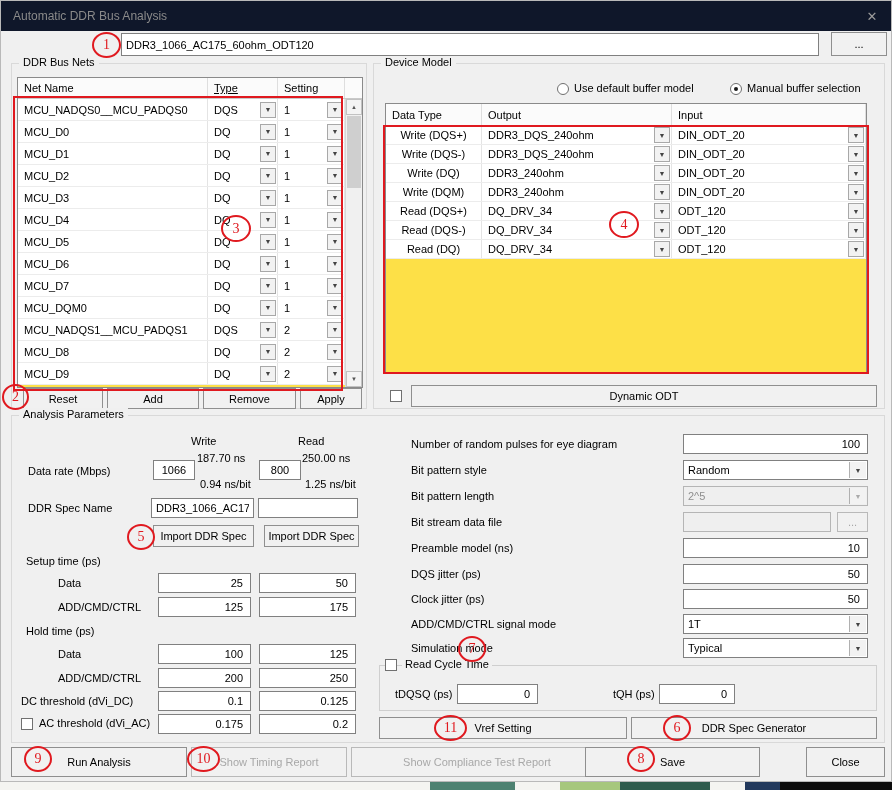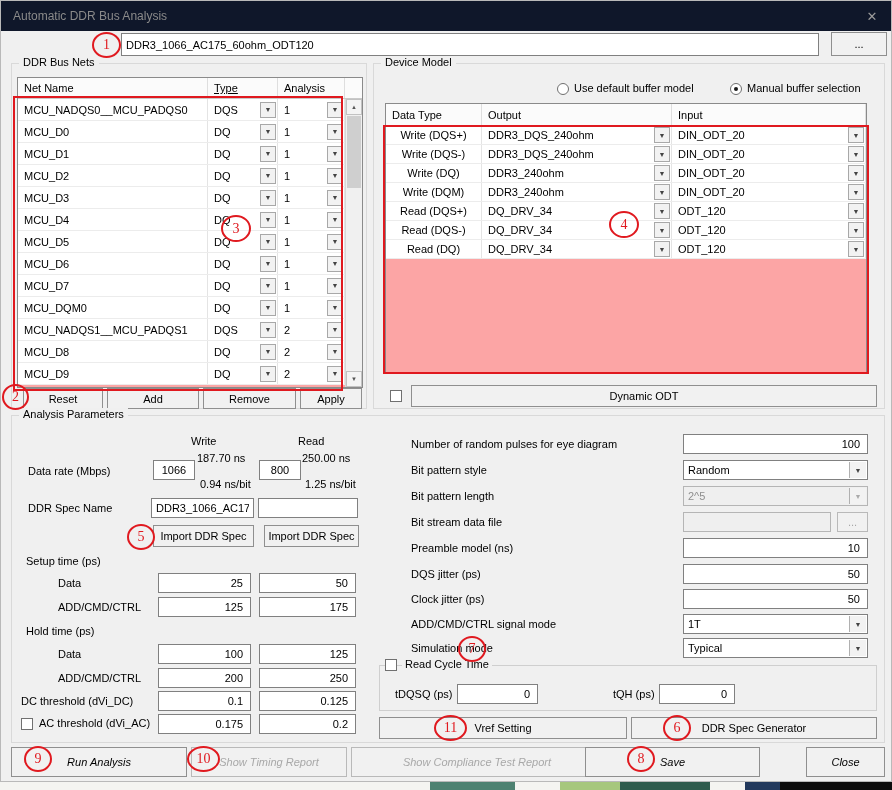--- a/index.html
+++ b/index.html
@@ -12,21 +12,21 @@
   .win-close { position:absolute; right:10px; top:7px; width:18px; height:18px; color:#9b9b9b; font-size:13px; text-align:center; line-height:18px; cursor:default; }
   .lbl { position:absolute; white-space:nowrap; color:#000; }
   .tin { position:absolute; border:1px solid #808080; background:#fff; font-family:"Liberation Sans",sans-serif; font-size:11px; padding:0 4px; }
   .tin.num { text-align:right; padding-right:7px; }
   .tin.ctr { text-align:center; }
   .tin.dis { background:#efefef; color:#8f8f8f; border-color:#b5b5b5; }
   .btn { position:absolute; background:#f1f1f1; border:1px solid #8f8f8f; font-family:"Liberation Sans",sans-serif; font-size:11px; color:#000; text-align:center; cursor:pointer; }
   .btn.dis { color:#a8a8a8; border-color:#b9b9b9; cursor:default; }
   .grp { position:absolute; border:1px solid #d9d9d9; }
   .grp > .gl { position:absolute; top:-8px; left:7px; background:#f0f0f0; padding:0 4px; white-space:nowrap; }
-  .tablebox { position:absolute; border:1px solid #8a8a8a; background:#fca5a5; overflow:hidden; }
+  .tablebox { position:absolute; border:1px solid #8a8a8a; background:#fde047; overflow:hidden; }
   .thead { display:flex; border-bottom:1px solid #c9c9c9; background:#fbfbfb; height:21px; align-items:center; }
   .thead span { display:block; height:100%; line-height:21px; padding-left:6px; border-right:1px solid #dedede; }
   .nrow, .drow { display:flex; align-items:center; border-bottom:1px solid #ececec; background:#fff; }
   .nrow { height:22px; } .drow { height:19px; }
   .cell { height:100%; display:flex; align-items:center; border-right:1px solid #e4e4e4; position:relative; }
   .cell i { font-style:normal; padding-left:6px; white-space:nowrap; overflow:hidden; }
   .cell.ctr { justify-content:center; } .cell.ctr i { padding:0; }
   .dd { position:absolute; right:1px; top:50%; transform:translateY(-50%); width:16px; height:16px; background:#f2f2f2; border:1px solid #a8a8a8; font-size:7px; color:#444; display:flex; align-items:center; justify-content:center; }
   .sel { position:absolute; border:1px solid #808080; background:#fff; }
   .sel > i { font-style:normal; position:absolute; left:4px; top:50%; transform:translateY(-50%); white-space:nowrap; }
@@ -34,21 +34,21 @@
   .sel.dis { background:#efefef; border-color:#b5b5b5; } .sel.dis > i { color:#8f8f8f; } .sel.dis > b { color:#aaa; }
   .cb { position:absolute; width:12px; height:12px; border:1px solid #707070; background:#fff; }
   .radio { position:absolute; width:12px; height:12px; border:1px solid #6f6f6f; border-radius:50%; background:#fff; }
   .radio.on::after { content:""; position:absolute; left:3px; top:3px; width:4px; height:4px; border-radius:50%; background:#1a1a1a; }
   .sbar { position:absolute; background:#f0f0f0; border-left:1px solid #d7d7d7; }
   .sbtn { position:absolute; left:0; width:100%; height:16px; background:#f4f4f4; border:1px solid #c2c2c2; font-size:6px; color:#555; display:flex; align-items:center; justify-content:center; }
   .sthumb { position:absolute; left:1px; width:14px; background:#cfcfcf; }
   .ann-rect { position:absolute; border:2px solid var(--ann,#e0191f); pointer-events:none; }
   .ann-c { position:absolute; border:2px solid var(--ann,#e0191f); border-radius:50%; color:var(--ann,#e0191f); font-size:14px; display:flex; align-items:center; justify-content:center; background:transparent; pointer-events:none; font-family:"Liberation Serif", serif; }
   .strip { position:absolute; top:782px; height:8px; }
-  .footer-btn { height:30px; line-height:28px;font-style:italic; }
+  .footer-btn { height:30px; line-height:28px; }
 </style>
 </head>
 <body>
 
 <div id="stage">
 <div class="window">
 
   <div class="titlebar">
     <span class="title">Automatic DDR Bus Analysis</span>
     <span class="win-close">✕</span>
@@ -59,21 +59,21 @@
   <button class="btn" style="left:830px;top:31px;width:56px;height:24px;">...</button>
 
   <div class="grp" style="left:10px;top:62px;width:356px;height:346px;">
     <span class="gl">DDR Bus Nets</span>
   </div>
 
   <div class="tablebox" style="left:16px;top:76px;width:346px;height:311px;">
     <div class="thead">
       <span style="width:190px;">Net Name</span>
       <span style="width:70px;text-decoration:underline;">Type</span>
-      <span style="width:67px;">Analysis</span>
+      <span style="width:67px;">Setting</span>
     </div>
     <div style="width:327px;">
 
       <div class="nrow">
             <span class="cell" style="width:190px;">
               <i>MCU_NADQS0__MCU_PADQS0</i>
             </span>
             <span class="cell" style="width:70px;">
               <i>DQS</i>
               <span class="dd">▼</span>

